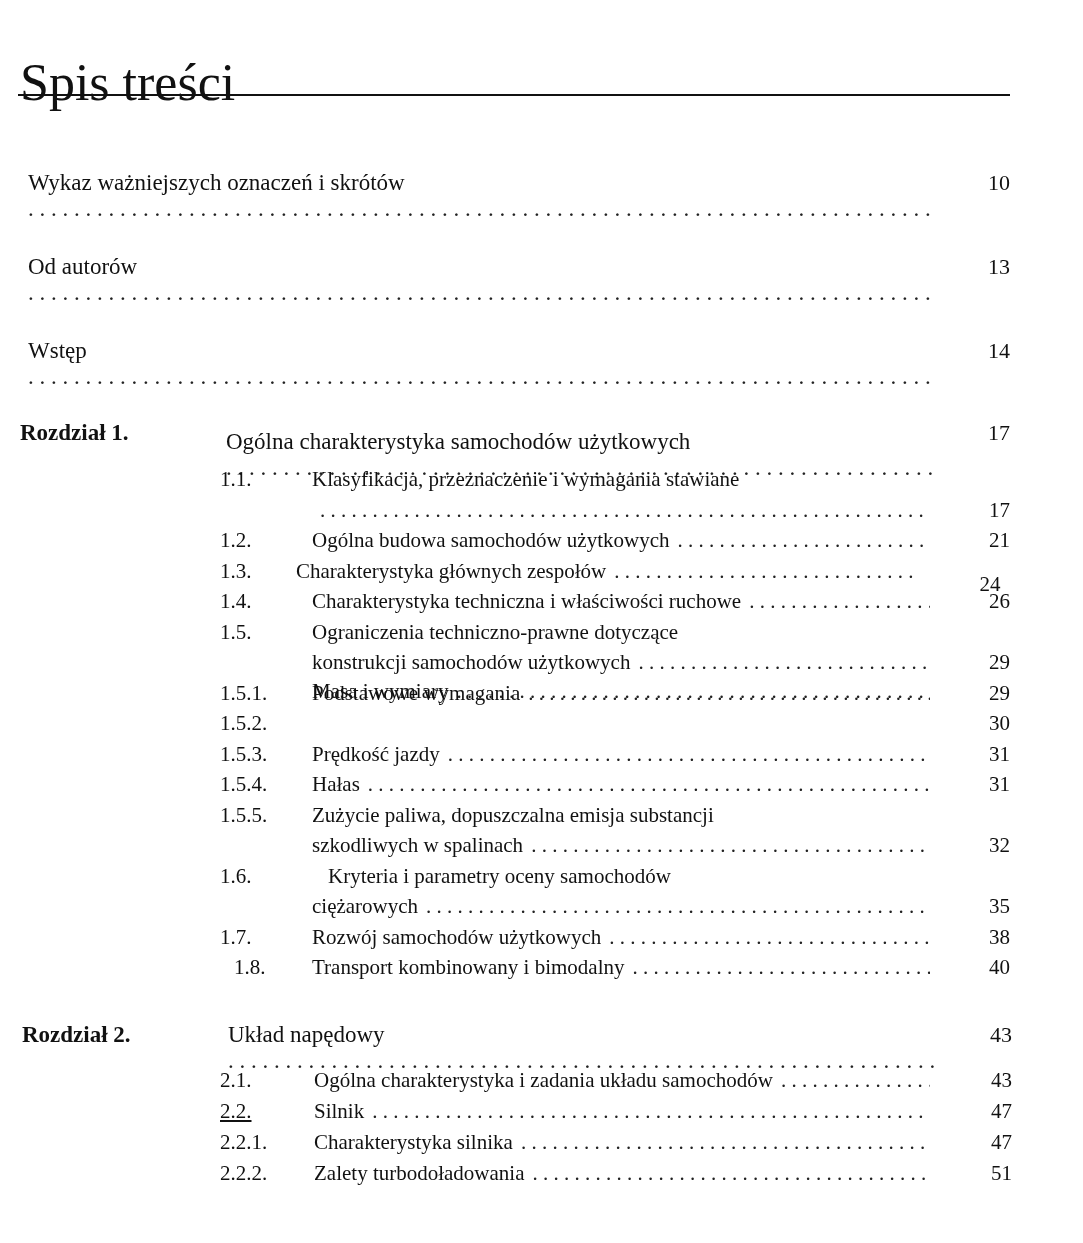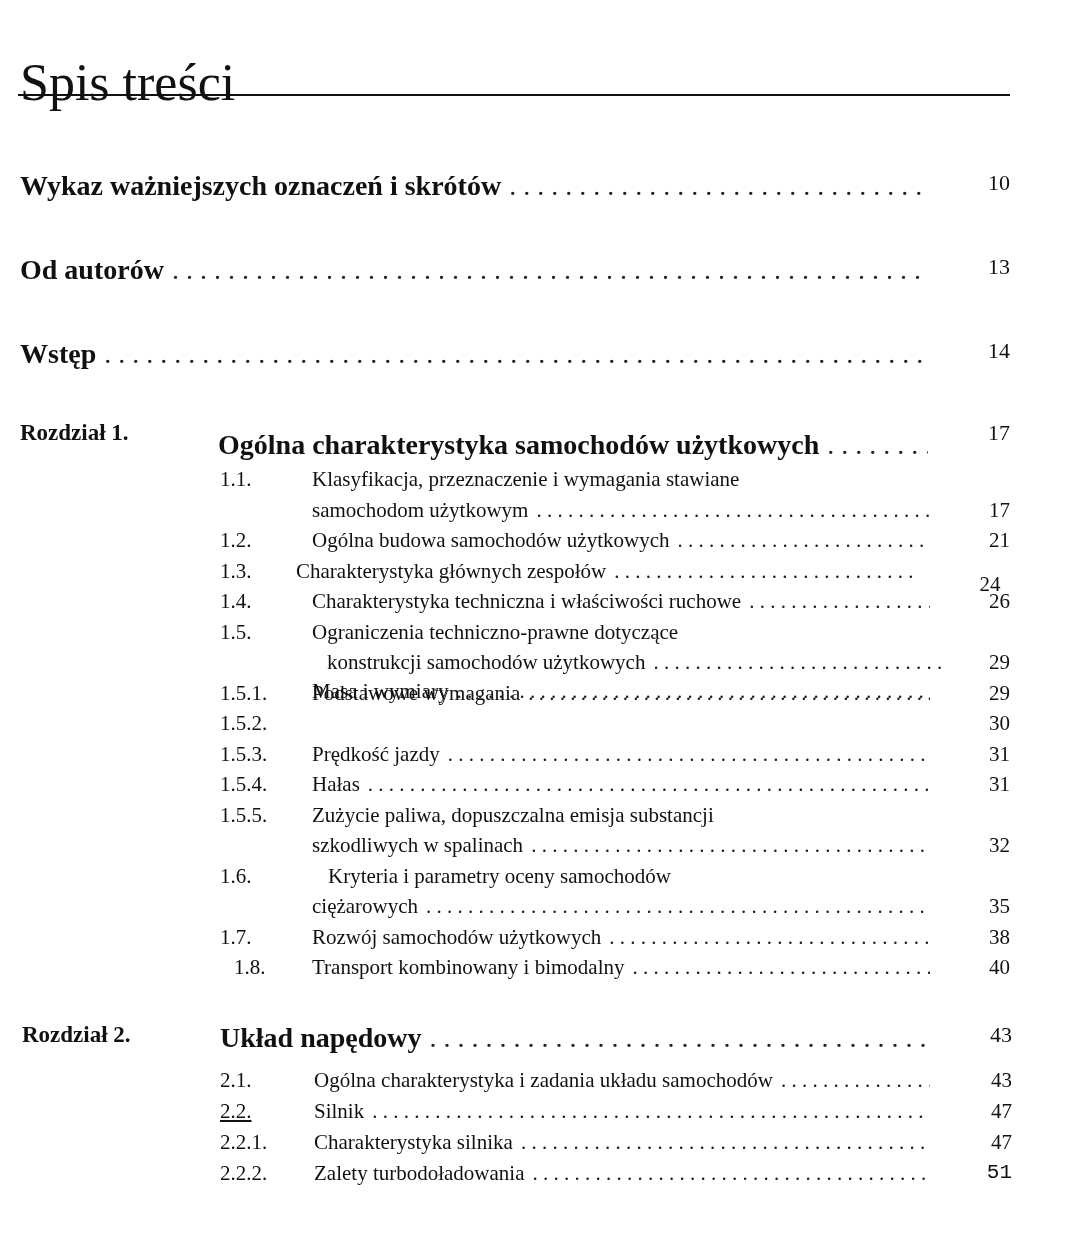--- a/index.html
+++ b/index.html
@@ -23,21 +23,21 @@
       flex: 1 1 auto; overflow: hidden; margin-left: 8px; margin-right: 4px;
       letter-spacing: 4px; color: #222; font-weight: normal;
     }
     .row .dots::after {
       content: ". . . . . . . . . . . . . . . . . . . . . . . . . . . . . . . . . . . . . . . . . . . . . . . . . . . . . . . . . . . . . . . . . . . . . . . . . . . . . . . . . . . . . . . . . . . . . . . . . . . . . . . . . . . . . . . . . . . . . . . . . . . . . . . . . . . . . . .";
       letter-spacing: 0px;
     }
     .pg {
       position: absolute; font-size: 22px; text-align: right; width: 40px;
     }
-    .top-entry { font-size: 28px; font-weight: bold; }
+    .top-entry { font-size: 23px; font-weight: normal; flex-direction: column; }
     .chapter-label { position: absolute; font-size: 23px; font-weight: bold; }
     .sub { font-size: 21px; }
     .num { position: absolute; font-size: 21px; }
     .line1 { position: absolute; font-size: 21px; white-space: nowrap; }
   </style>
 </head>
 <body>
 
 <h1 class="title">Spis treści</h1>
 <div class="rule"></div>
@@ -64,21 +64,20 @@
 <div class="row top-entry" style="left:218px; top:420px; width:714px;margin-top:9px;">
   <span class="txt">Ogólna charakterystyka samochodów użytkowych</span>
   <span class="dots"></span>
 </div>
 <div class="pg" style="left:970px; top:420px;">17</div>
 
 <div id="ch1-sections">
     <div class="num" style="left: 220px; top: 467px;">1.1.</div>
     <div class="line1" style="left: 312px; top: 467px;">Klasyfikacja, przeznaczenie i wymagania stawiane</div>
     <div class="row sub" style="left: 312px; top: 497.5px; width: 622px;">
-      <span class="txt">samochodom użytkowym</span>
       <span class="dots"></span>
     </div>
     <div class="pg" style="left: 970px; top: 497.5px; font-size: 21px;">17</div>
     <div class="num" style="left: 220px; top: 528px;">1.2.</div>
     <div class="row sub" style="left: 312px; top: 528px; width: 622px;">
       <span class="txt">Ogólna budowa samochodów użytkowych</span>
       <span class="dots"></span>
     </div>
     <div class="pg" style="left: 970px; top: 528px; font-size: 21px;">21</div>
     <div class="num" style="left: 220px; top: 558.5px;">1.3.</div>
@@ -88,21 +87,21 @@
     </div>
     <div class="pg" style="left: 970px; top: 572px; font-size: 21px; text-align: center;">24</div>
     <div class="num" style="left: 220px; top: 589px;">1.4.</div>
     <div class="row sub" style="left: 312px; top: 589px; width: 622px;">
       <span class="txt">Charakterystyka techniczna i właściwości ruchowe</span>
       <span class="dots"></span>
     </div>
     <div class="pg" style="left: 970px; top: 589px; font-size: 21px;">26</div>
     <div class="num" style="left: 220px; top: 619.5px;">1.5.</div>
     <div class="line1" style="left: 312px; top: 619.5px;">Ograniczenia techniczno-prawne dotyczące</div>
-    <div class="row sub" style="left: 312px; top: 650px; width: 622px; margin-left: 15px;">
+    <div class="row sub" style="left: 312px; top: 650px; width: 622px;">
       <span class="txt">konstrukcji samochodów użytkowych</span>
       <span class="dots"></span>
     </div>
     <div class="pg" style="left: 970px; top: 650px; font-size: 21px;">29</div>
     <div class="num" style="left: 220px; top: 680.5px;">1.5.1.</div>
     <div class="row sub" style="left: 312px; top: 680.5px; width: 622px;">
       <span class="txt">Podstawowe wymagania</span>
       <span class="dots"></span>
     </div>
     <div class="pg" style="left: 970px; top: 680.5px; font-size: 21px;">29</div>
@@ -176,14 +175,14 @@
     <div class="row sub" style="left: 314px; top: 1130px; width: 620px;">
       <span class="txt">Charakterystyka silnika</span>
       <span class="dots"></span>
     </div>
     <div class="pg" style="left: 972px; top: 1130px; font-size: 21px;">47</div>
     <div class="num" style="left: 220px; top: 1161px;">2.2.2.</div>
     <div class="row sub" style="left: 314px; top: 1161px; width: 620px;">
       <span class="txt">Zalety turbodoładowania</span>
       <span class="dots"></span>
     </div>
-    <div class="pg" style="left: 972px; top: 1161px; font-size: 21px; font-family: Liberation Mono, monospace;">51</div>
+    <div class="pg" style="left: 972px; top: 1161px; font-size: 21px;">51</div>
   </div>
 
 </body></html>

